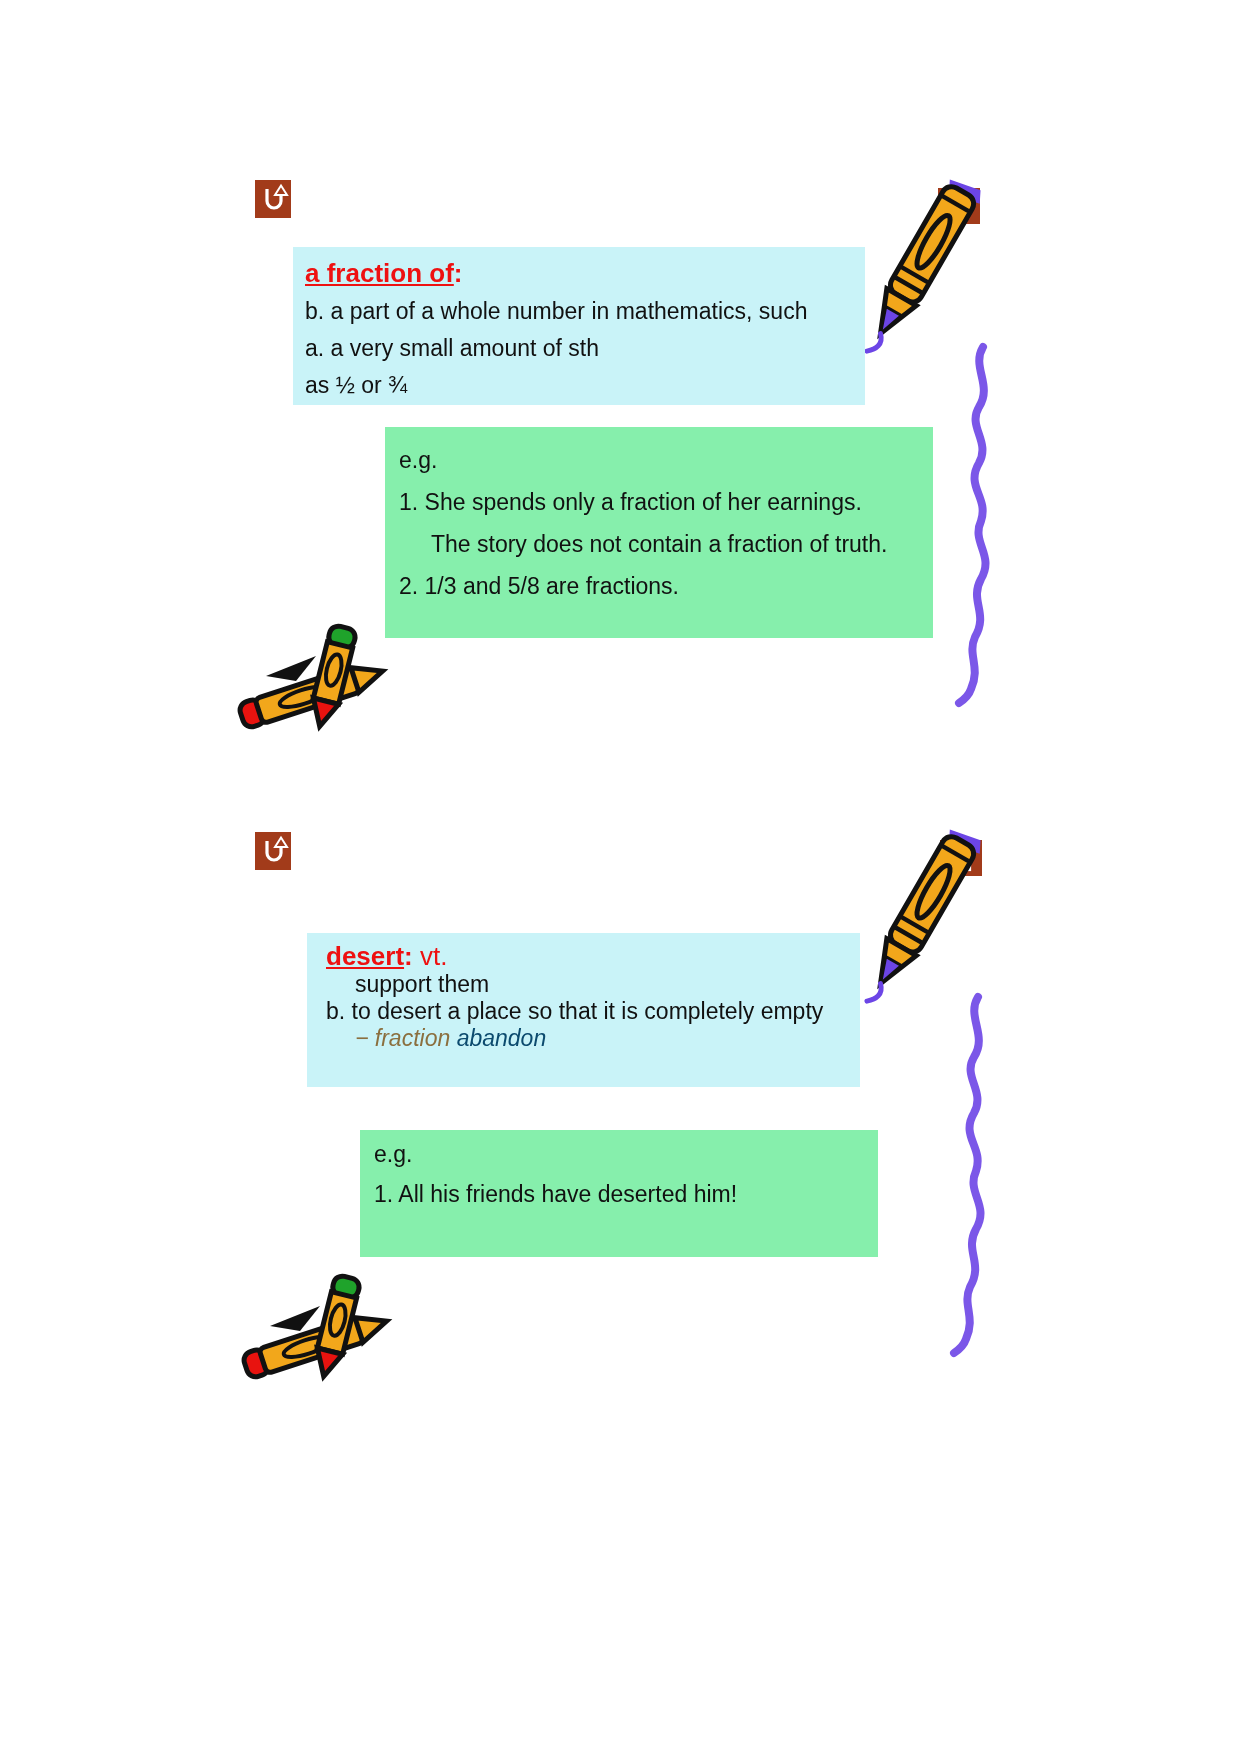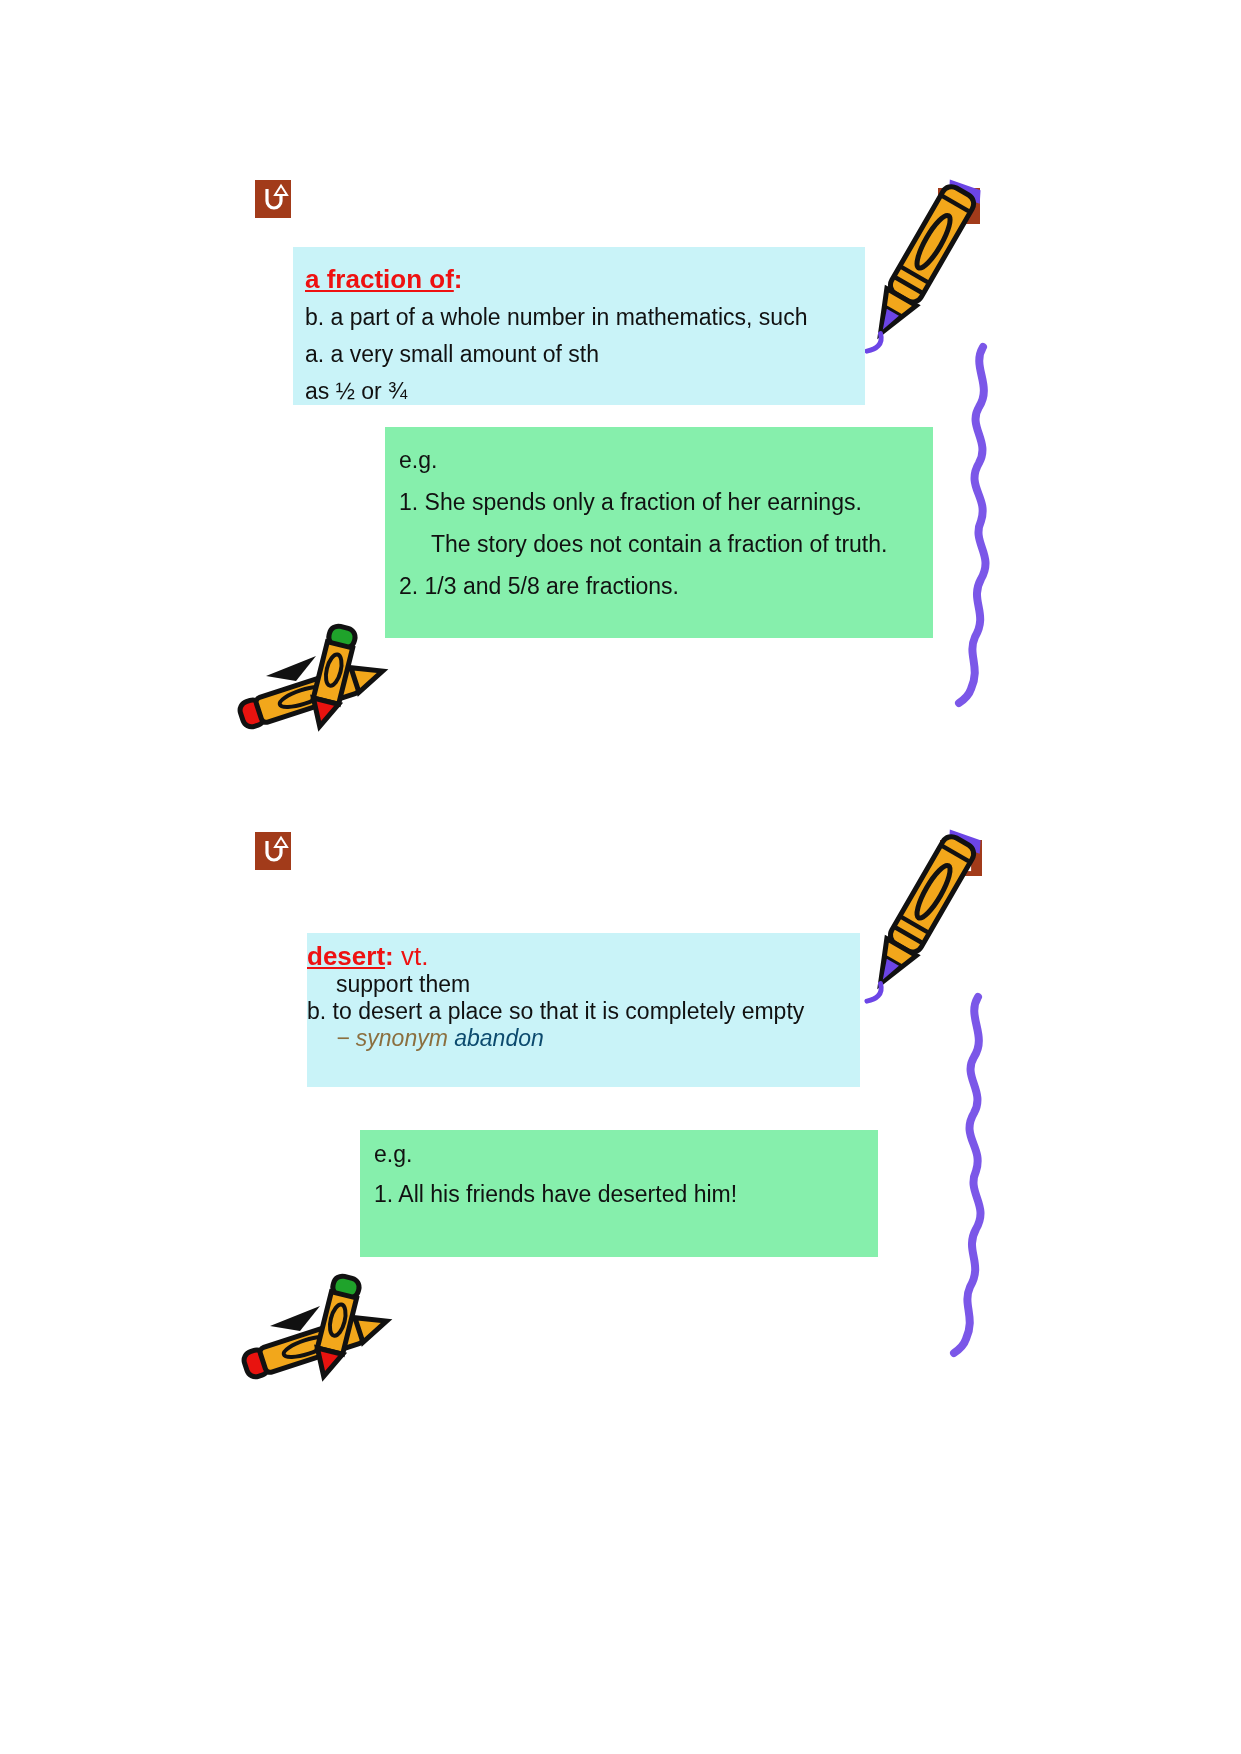--- a/index.html
+++ b/index.html
@@ -69,21 +69,21 @@
         </g>
       </svg>
     </div>
 
     <div class="abs" style="left:945px;top:345px;width:55px;height:360px;">
       <svg width="55" height="360" viewBox="0 0 55 360">
         <path d="M38 2 C 26 22, 48 40, 34 62 C 22 82, 46 96, 34 118 C 20 142, 44 152, 36 176 C 26 198, 50 210, 36 234 C 24 256, 44 268, 30 292 C 22 310, 36 322, 26 344 C 24 350, 20 354, 14 358" fill="none" stroke="#7B57E8" stroke-width="8" stroke-linecap="round"></path>
       </svg>
     </div>
 
-    <div class="abs cyan-box cyan1" style="left:293px;top:247px;width:572px;height:158px;padding:15px 12px;">
+    <div class="abs cyan-box cyan1" style="left:293px;top:247px;width:572px;height:158px;padding:9px 12px;">
       <div class="def-heading"><span class="term">a fraction of</span><span>:</span></div>
       <div class="body-line">b. a part of a whole number in mathematics, such</div>
       <div class="body-line">a. a very small amount of sth</div>
       <div class="body-line">as ½ or ¾</div>
     </div>
 
     <div class="abs yellow-box yellow1" style="left:385px;top:427px;width:548px;height:211px;padding:12px 14px;">
       <div class="body-line">e.g.</div>
       <div class="body-line">1. She spends only a fraction of her earnings.</div>
       <div class="body-line indent">The story does not contain a fraction of truth.</div>
@@ -145,25 +145,25 @@
         </g>
       </svg>
     </div>
 
     <div class="abs" style="left:940px;top:215px;width:55px;height:360px;">
       <svg width="55" height="360" viewBox="0 0 55 360">
         <path d="M38 2 C 26 22, 48 40, 34 62 C 22 82, 46 96, 34 118 C 20 142, 44 152, 36 176 C 26 198, 50 210, 36 234 C 24 256, 44 268, 30 292 C 22 310, 36 322, 26 344 C 24 350, 20 354, 14 358" fill="none" stroke="#7B57E8" stroke-width="8" stroke-linecap="round"></path>
       </svg>
     </div>
 
-    <div class="abs cyan-box cyan2" style="left:307px;top:153px;width:553px;height:154px;padding:8px 0;">
+    <div class="abs cyan-box cyan2" style="left:307px;top:153px;width:553px;height:154px;padding:8px 19px;">
       <div class="def-heading"><span class="term">desert</span><span>:</span><span class="pos"> </span><span class="pos">vt.</span></div>
       <div class="body-line indent-sm">support them</div>
       <div class="body-line">b. to desert a place so that it is completely empty</div>
-      <div class="body-line indent-sm syn"><span>− synonym</span><span> </span><span class="syn-word">abandon</span></div>
+      <div class="body-line indent-sm syn"><span>− fraction</span><span> </span><span class="syn-word">abandon</span></div>
     </div>
 
     <div class="abs yellow-box yellow2" style="left:360px;top:350px;width:518px;height:127px;padding:4px 14px;">
       <div class="body-line">e.g.</div>
       <div class="body-line">1. All his friends have deserted him!</div>
     </div>
 
     <div class="abs" style="left:234px;top:488px;width:175px;height:115px;">
       <svg width="175" height="115" viewBox="0 0 175 115">
         <path d="M36 58 L86 38 L66 63 Z" fill="#111"></path>

